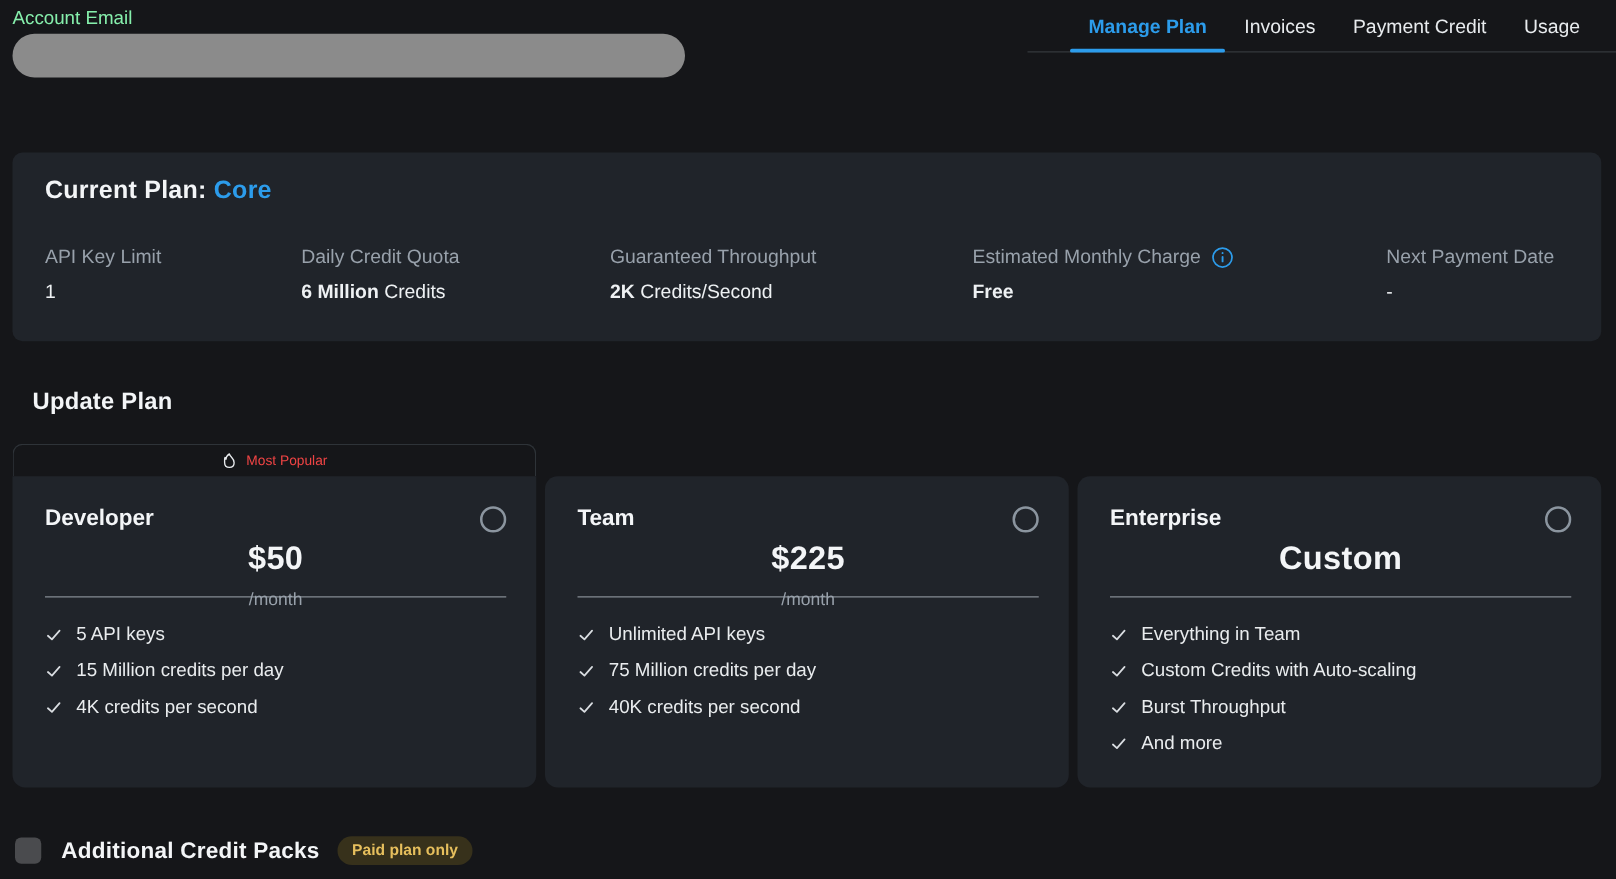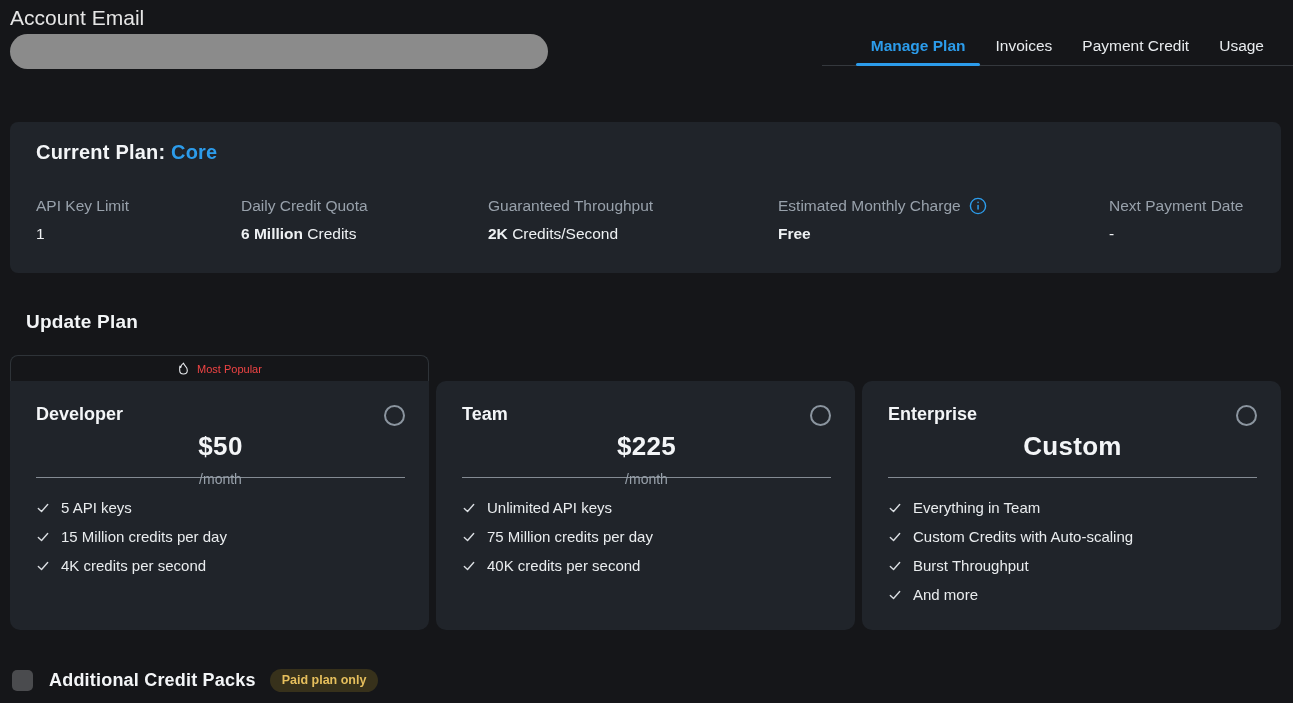--- a/index.html
+++ b/index.html
@@ -13,27 +13,27 @@
   html,body{width:1293px;height:703px;overflow:hidden;}
   body{
     background:var(--bg);
     color:var(--text);
     font-family:"Liberation Sans","DejaVu Sans",sans-serif;
     position:relative;
   }
   
   .header{position:relative;height:61px;}
   .account{position:absolute;left:10px;top:6px;}
-  .account-label{font-size:21px;color:#e5e5e5;display:block;}
+  .account-label{font-size:15px;color:#86efac;display:block;}
   .email-input{
     margin-top:4px;width:538px;height:35px;border:none;outline:none;
     background:#8b8b8b;border-radius:17.5px;display:block;
   }
   .tabs{
-    position:absolute;top:0;right:0;width:471px;height:66px;
+    position:absolute;top:0;right:0;width:471px;height:42px;
     border-bottom:1px solid #34383d;
     display:flex;justify-content:flex-end;padding-right:14px;
   }
   .tab{
     position:relative;display:flex;align-items:flex-end;
     padding:0 15px 10px;font-size:15.5px;color:#e8ebee;cursor:pointer;
     white-space:nowrap;
   }
   .tab.active{color:var(--accent);font-weight:700;}
   .tab.active::after{

